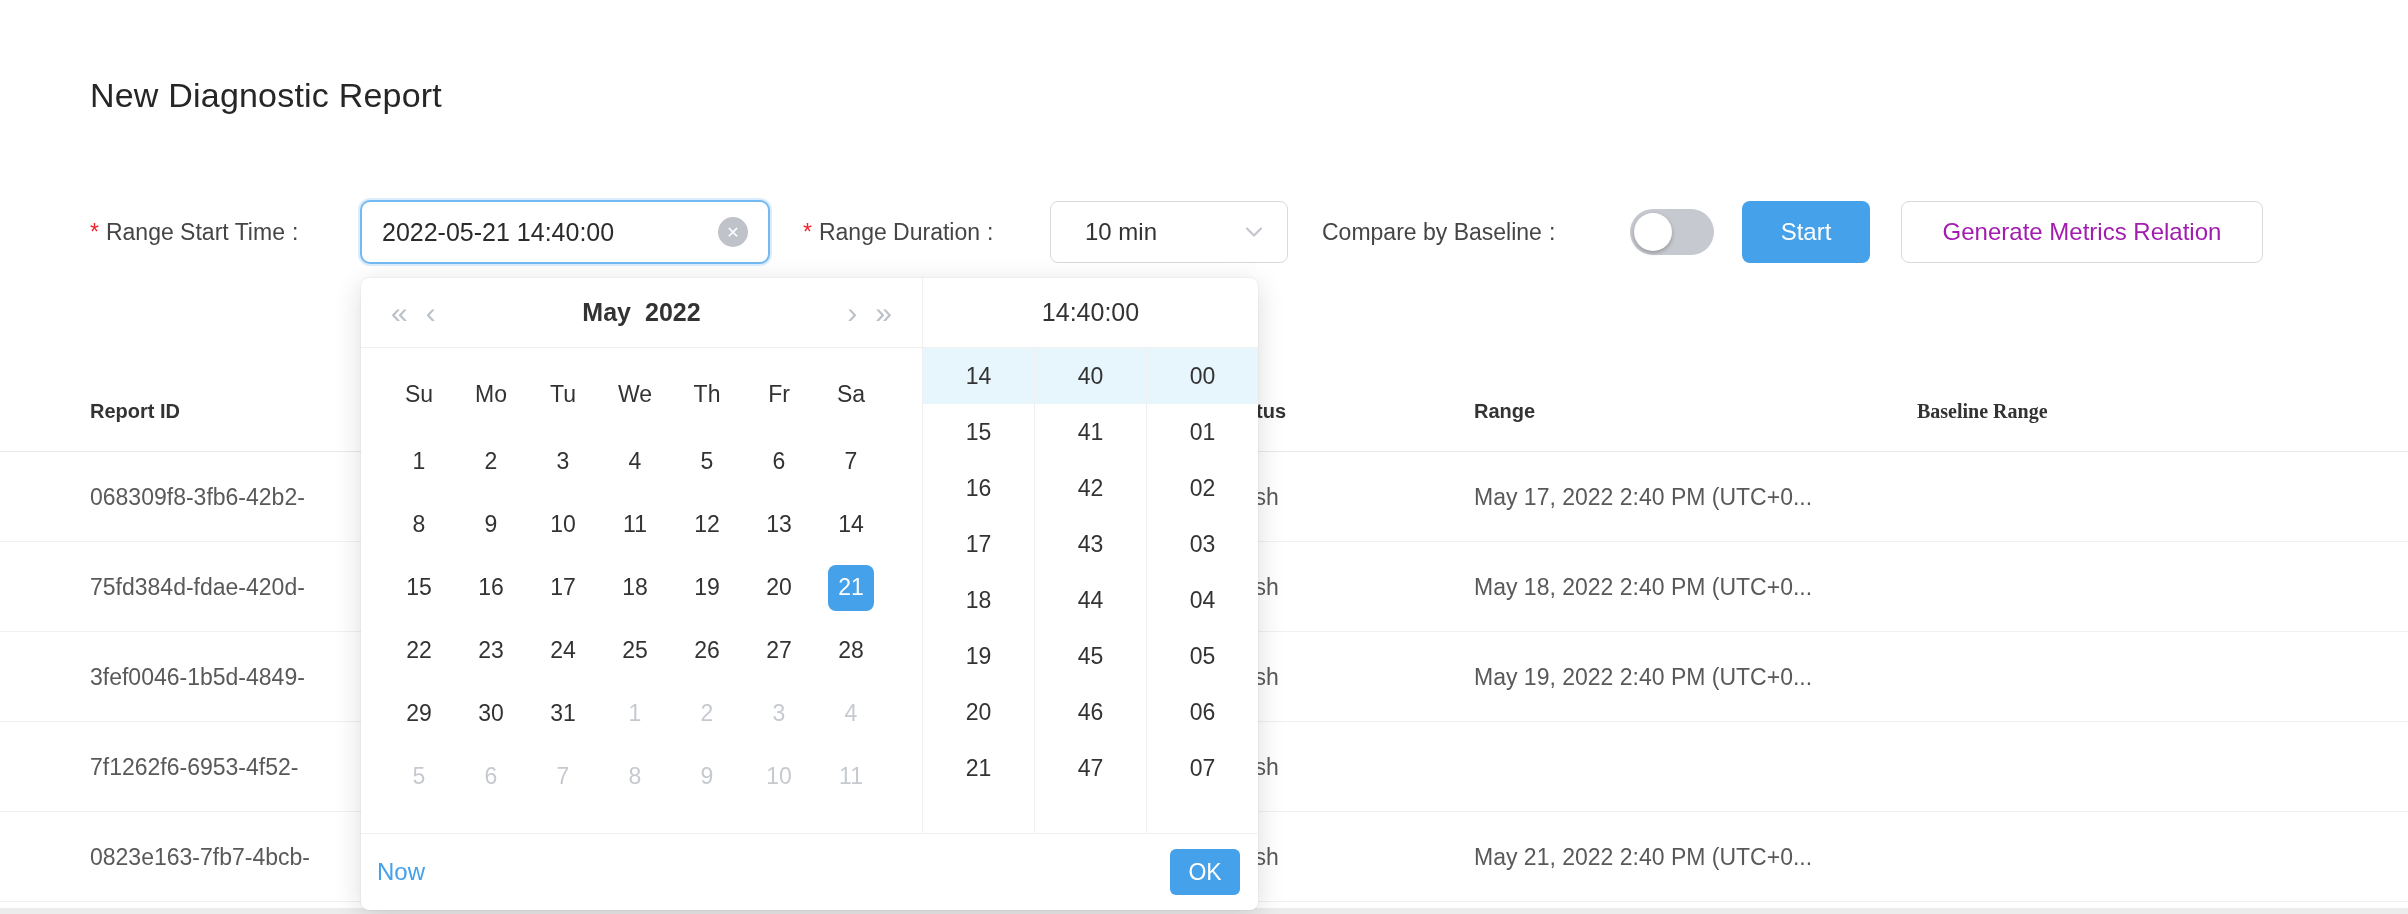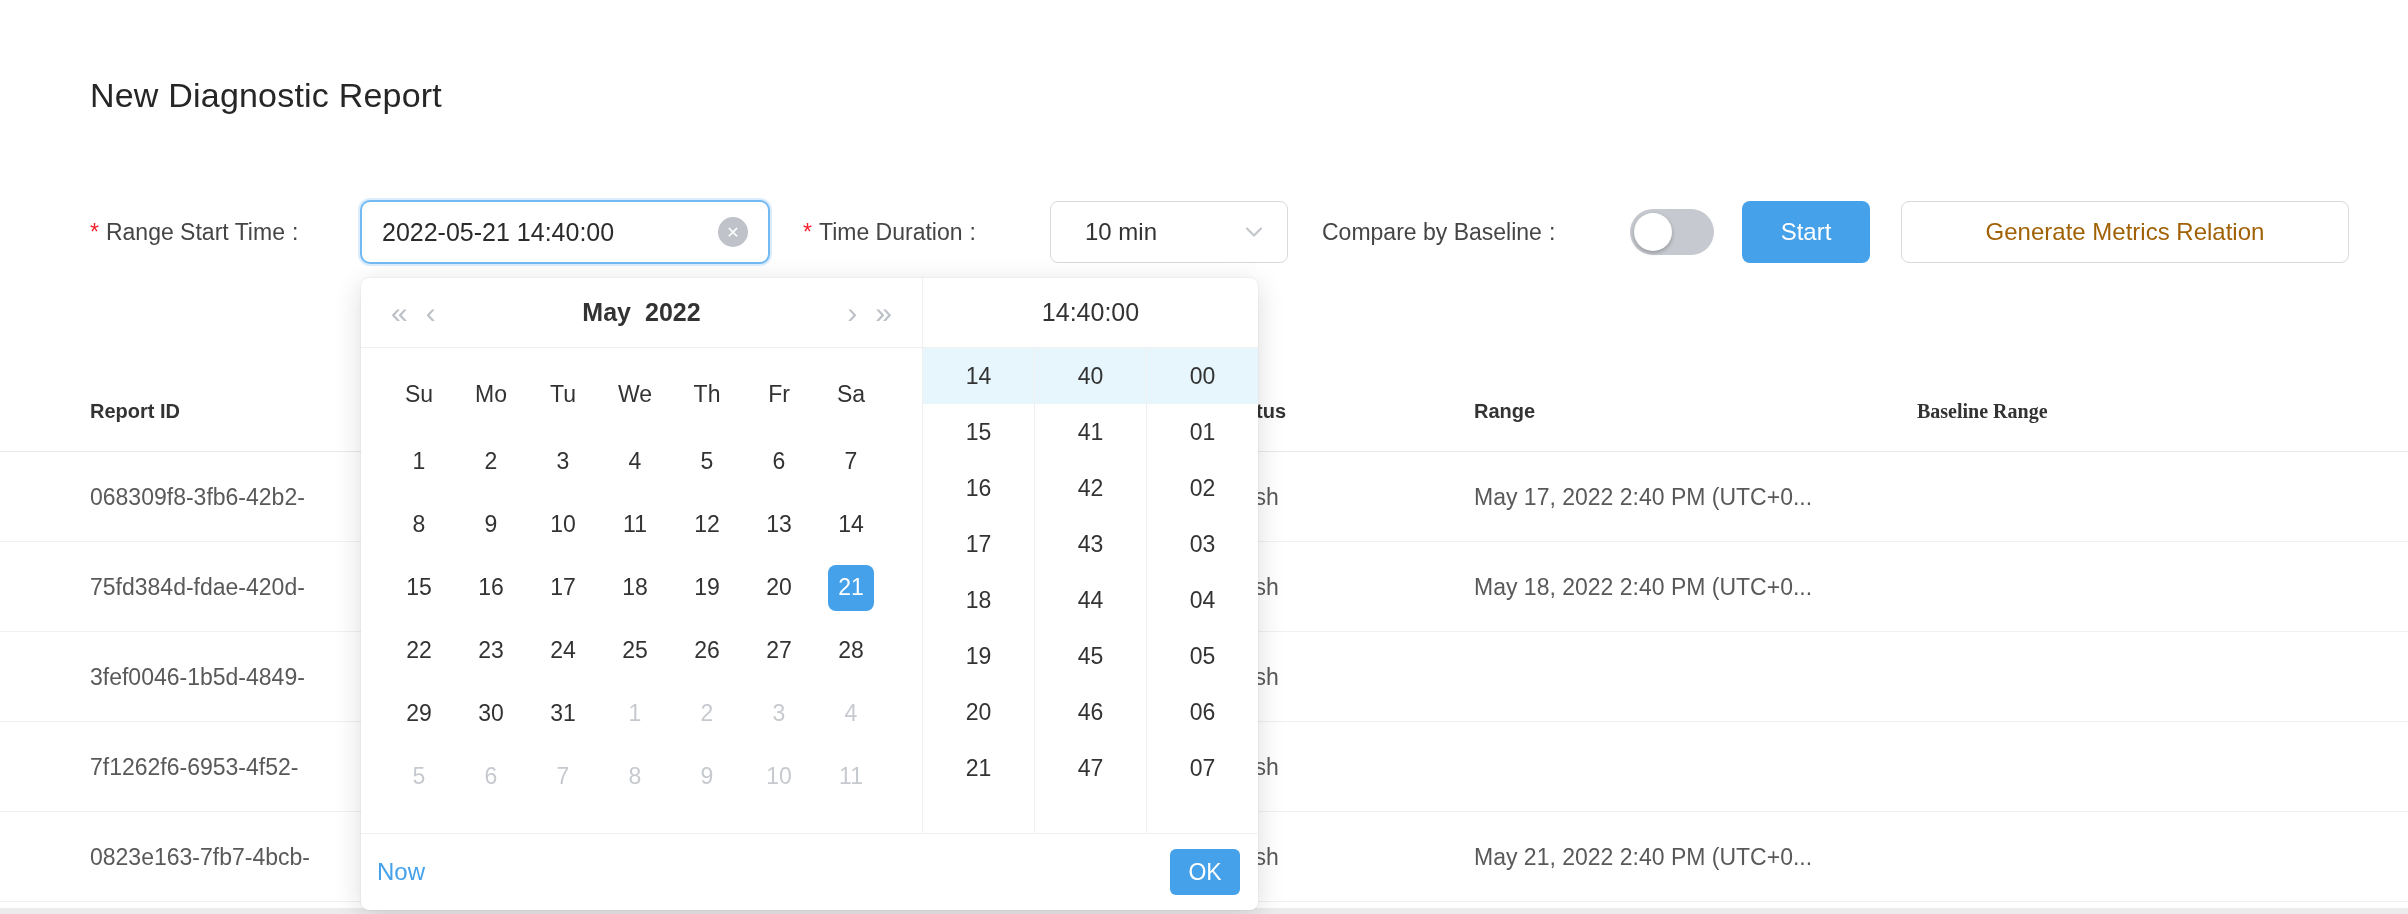--- a/index.html
+++ b/index.html
@@ -36,21 +36,21 @@
     display:flex;align-items:center;padding:0 22px 0 34px;cursor:pointer;}
   .select-value{font-size:24px;color:#333;flex:1;}
   .chevron-down{flex:0 0 auto;display:flex;}
 
   .switch{left:1630px;width:84px;height:46px;border-radius:23px;background:#c6c9cf;cursor:pointer;}
   .switch .knob{position:absolute;left:4px;top:4px;width:38px;height:38px;border-radius:50%;background:#fff;
     box-shadow:0 2px 4px rgba(0,0,0,.25);}
 
   .btn{display:flex;align-items:center;justify-content:center;font-size:24px;border-radius:8px;cursor:pointer;white-space:nowrap;}
   .btn-start{left:1742px;width:128px;height:62px;background:var(--primary);color:#fff;}
-  .btn-generate{left:1901px;width:448px;height:62px;background:#fff;border:1px solid #d9d9d9;color:#a16207;}
+  .btn-generate{left:1901px;width:362px;height:62px;background:#fff;border:1px solid #d9d9d9;color:#a21caf;}
 
   
   .t-head{position:absolute;top:370px;left:0;width:100%;height:82px;border-bottom:1px solid #e9e9e9;}
   .th{position:absolute;top:50%;transform:translateY(-50%);font-size:20px;font-weight:bold;color:#333;white-space:nowrap;}
   .col-report{left:90px;}
   .col-status{left:1225px;}
   .col-range{left:1474px;}
   .col-baseline{left:1917px;font-family:Liberation Serif, serif;}
   .t-row{position:absolute;left:0;width:100%;height:90px;border-bottom:1px solid #f0f0f0;background:#fff;cursor:pointer;}
   .td{position:absolute;top:50%;transform:translateY(-50%);font-size:23px;color:#595959;white-space:nowrap;}
@@ -104,21 +104,21 @@
     <span class="colon">:</span>
   </div>
 
   <div class="dt-input">
     <span class="dt-value">2022-05-21 14:40:00</span>
     <span class="clear-btn">✕</span>
   </div>
 
   <div class="f-label lbl-rd">
     <span class="req">*</span>
-    <span>Time Duration</span>
+    <span>Range Duration</span>
     <span class="colon">:</span>
   </div>
 
   <div class="select">
     <span class="select-value">10 min</span>
     <span class="chevron-down">
       <svg width="22" height="22" viewBox="0 0 22 22">
           <path d="M4 7.5 L11 14.5 L18 7.5" fill="none" stroke="#c3c7cc" stroke-width="2.2" stroke-linecap="round" stroke-linejoin="round"></path>
         </svg>
     </span>
@@ -152,20 +152,21 @@
     </div>
     <div class="t-row" style="top: 542px;">
       <span class="td col-report">75fd384d-fdae-420d-</span>
       <span class="td col-status">finish</span>
       <span class="td col-range">May 18, 2022 2:40 PM (UTC+0...</span>
       <span class="td col-baseline"></span>
     </div>
     <div class="t-row" style="top: 632px;">
       <span class="td col-report">3fef0046-1b5d-4849-</span>
       <span class="td col-status">finish</span>
+      <span class="td col-range">May 19, 2022 2:40 PM (UTC+0...</span>
       <span class="td col-baseline"></span>
     </div>
     <div class="t-row" style="top: 722px;">
       <span class="td col-report">7f1262f6-6953-4f52-</span>
       <span class="td col-status">finish</span>
       <span class="td col-baseline"></span>
     </div>
     <div class="t-row" style="top: 812px;">
       <span class="td col-report">0823e163-7fb7-4bcb-</span>
       <span class="td col-status">finish</span>

